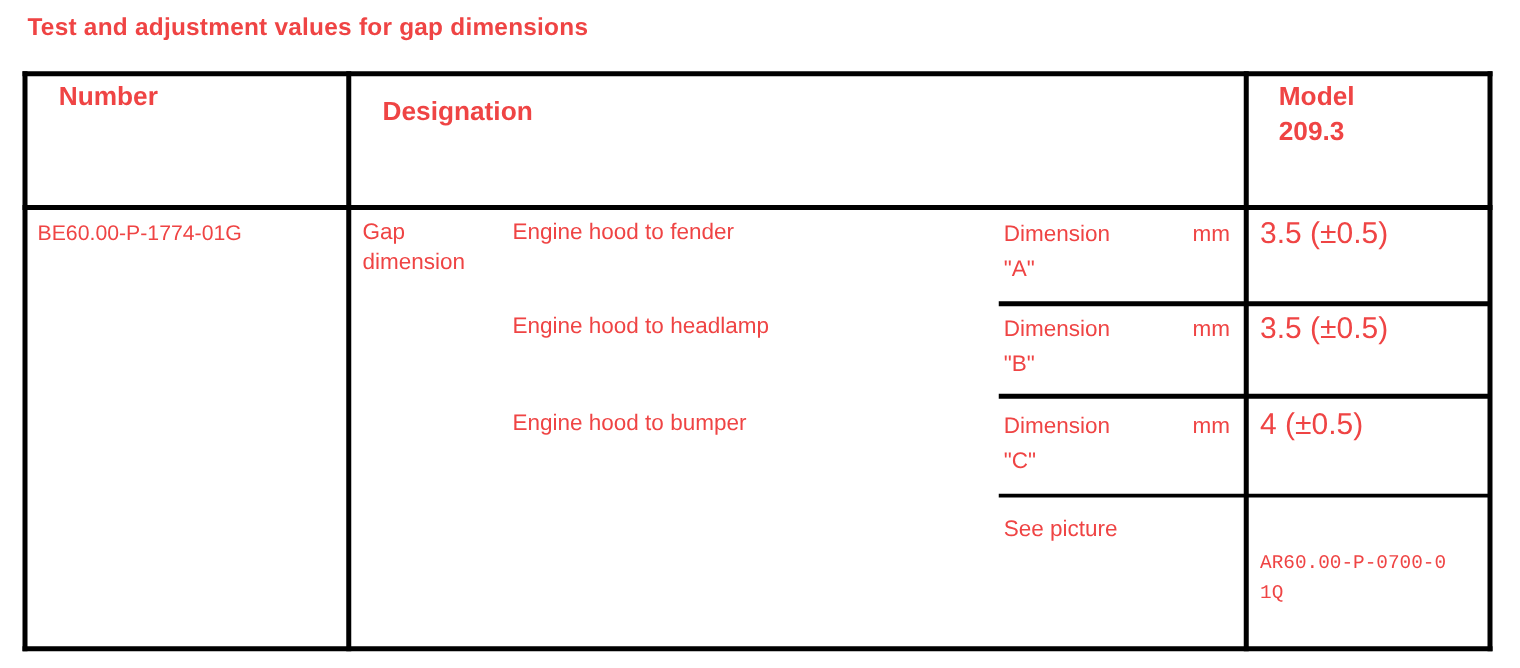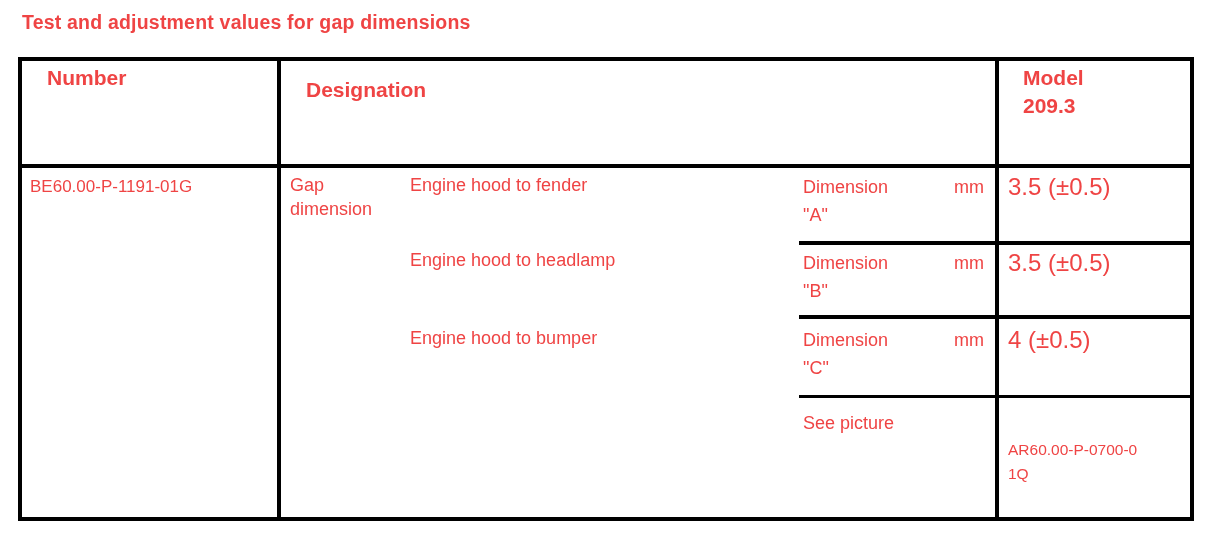--- a/index.html
+++ b/index.html
@@ -41,20 +41,21 @@
     line-height: 26px;
     white-space: nowrap;
   }
   .dim-cell { width: 181px; font-size: 18px; line-height: 28px; }
   .dim-top { display: flex; justify-content: space-between; }
   .value-text { font-size: 24px; line-height: 28px; white-space: nowrap; }
   .ref-text-small {
     font-size: 15.5px;
     line-height: 24px;
     white-space: pre-line;
+    font-family: Liberation Mono, monospace;
   }
 </style>
 </head>
 <body>
 
 <div class="page">
 
   <div class="doc-title">Test and adjustment values for gap dimensions</div>
 
   <div class="line" style="left:18px; top:57px; width:1176px; height:4px;"></div>
@@ -69,21 +70,21 @@
 
   <div class="line" style="left:799px; top:241px; width:392px; height:4px;"></div>
   <div class="line" style="left:799px; top:315px; width:392px; height:4px;"></div>
   <div class="line" style="left:799px; top:395px; width:392px; height:3px;"></div>
 
   <div class="abs th" style="left:31px; top:64px;">Number</div>
   <div class="abs th" style="left:290px; top:76px;">Designation</div>
   <div class="abs th pre" style="left:1007px; top:64px; width:170px;">Model
 209.3</div>
 
-  <div class="abs number-text" style="left:30px; top:174px;">BE60.00-P-1191-01G</div>
+  <div class="abs number-text" style="left:30px; top:174px;">BE60.00-P-1774-01G</div>
 
   <div class="abs body-text pre" style="left:290px; top:173px; width:118px;">Gap
 dimension</div>
 
   <div class="abs body-text" style="left:410px; top:173px;">Engine hood to fender</div>
   <div class="abs body-text" style="left:410px; top:248px;">Engine hood to headlamp</div>
   <div class="abs body-text" style="left:410px; top:326px;">Engine hood to bumper</div>
 
   <div class="abs dim-cell" style="left:803px; top:173px;">
     <div class="dim-top">

